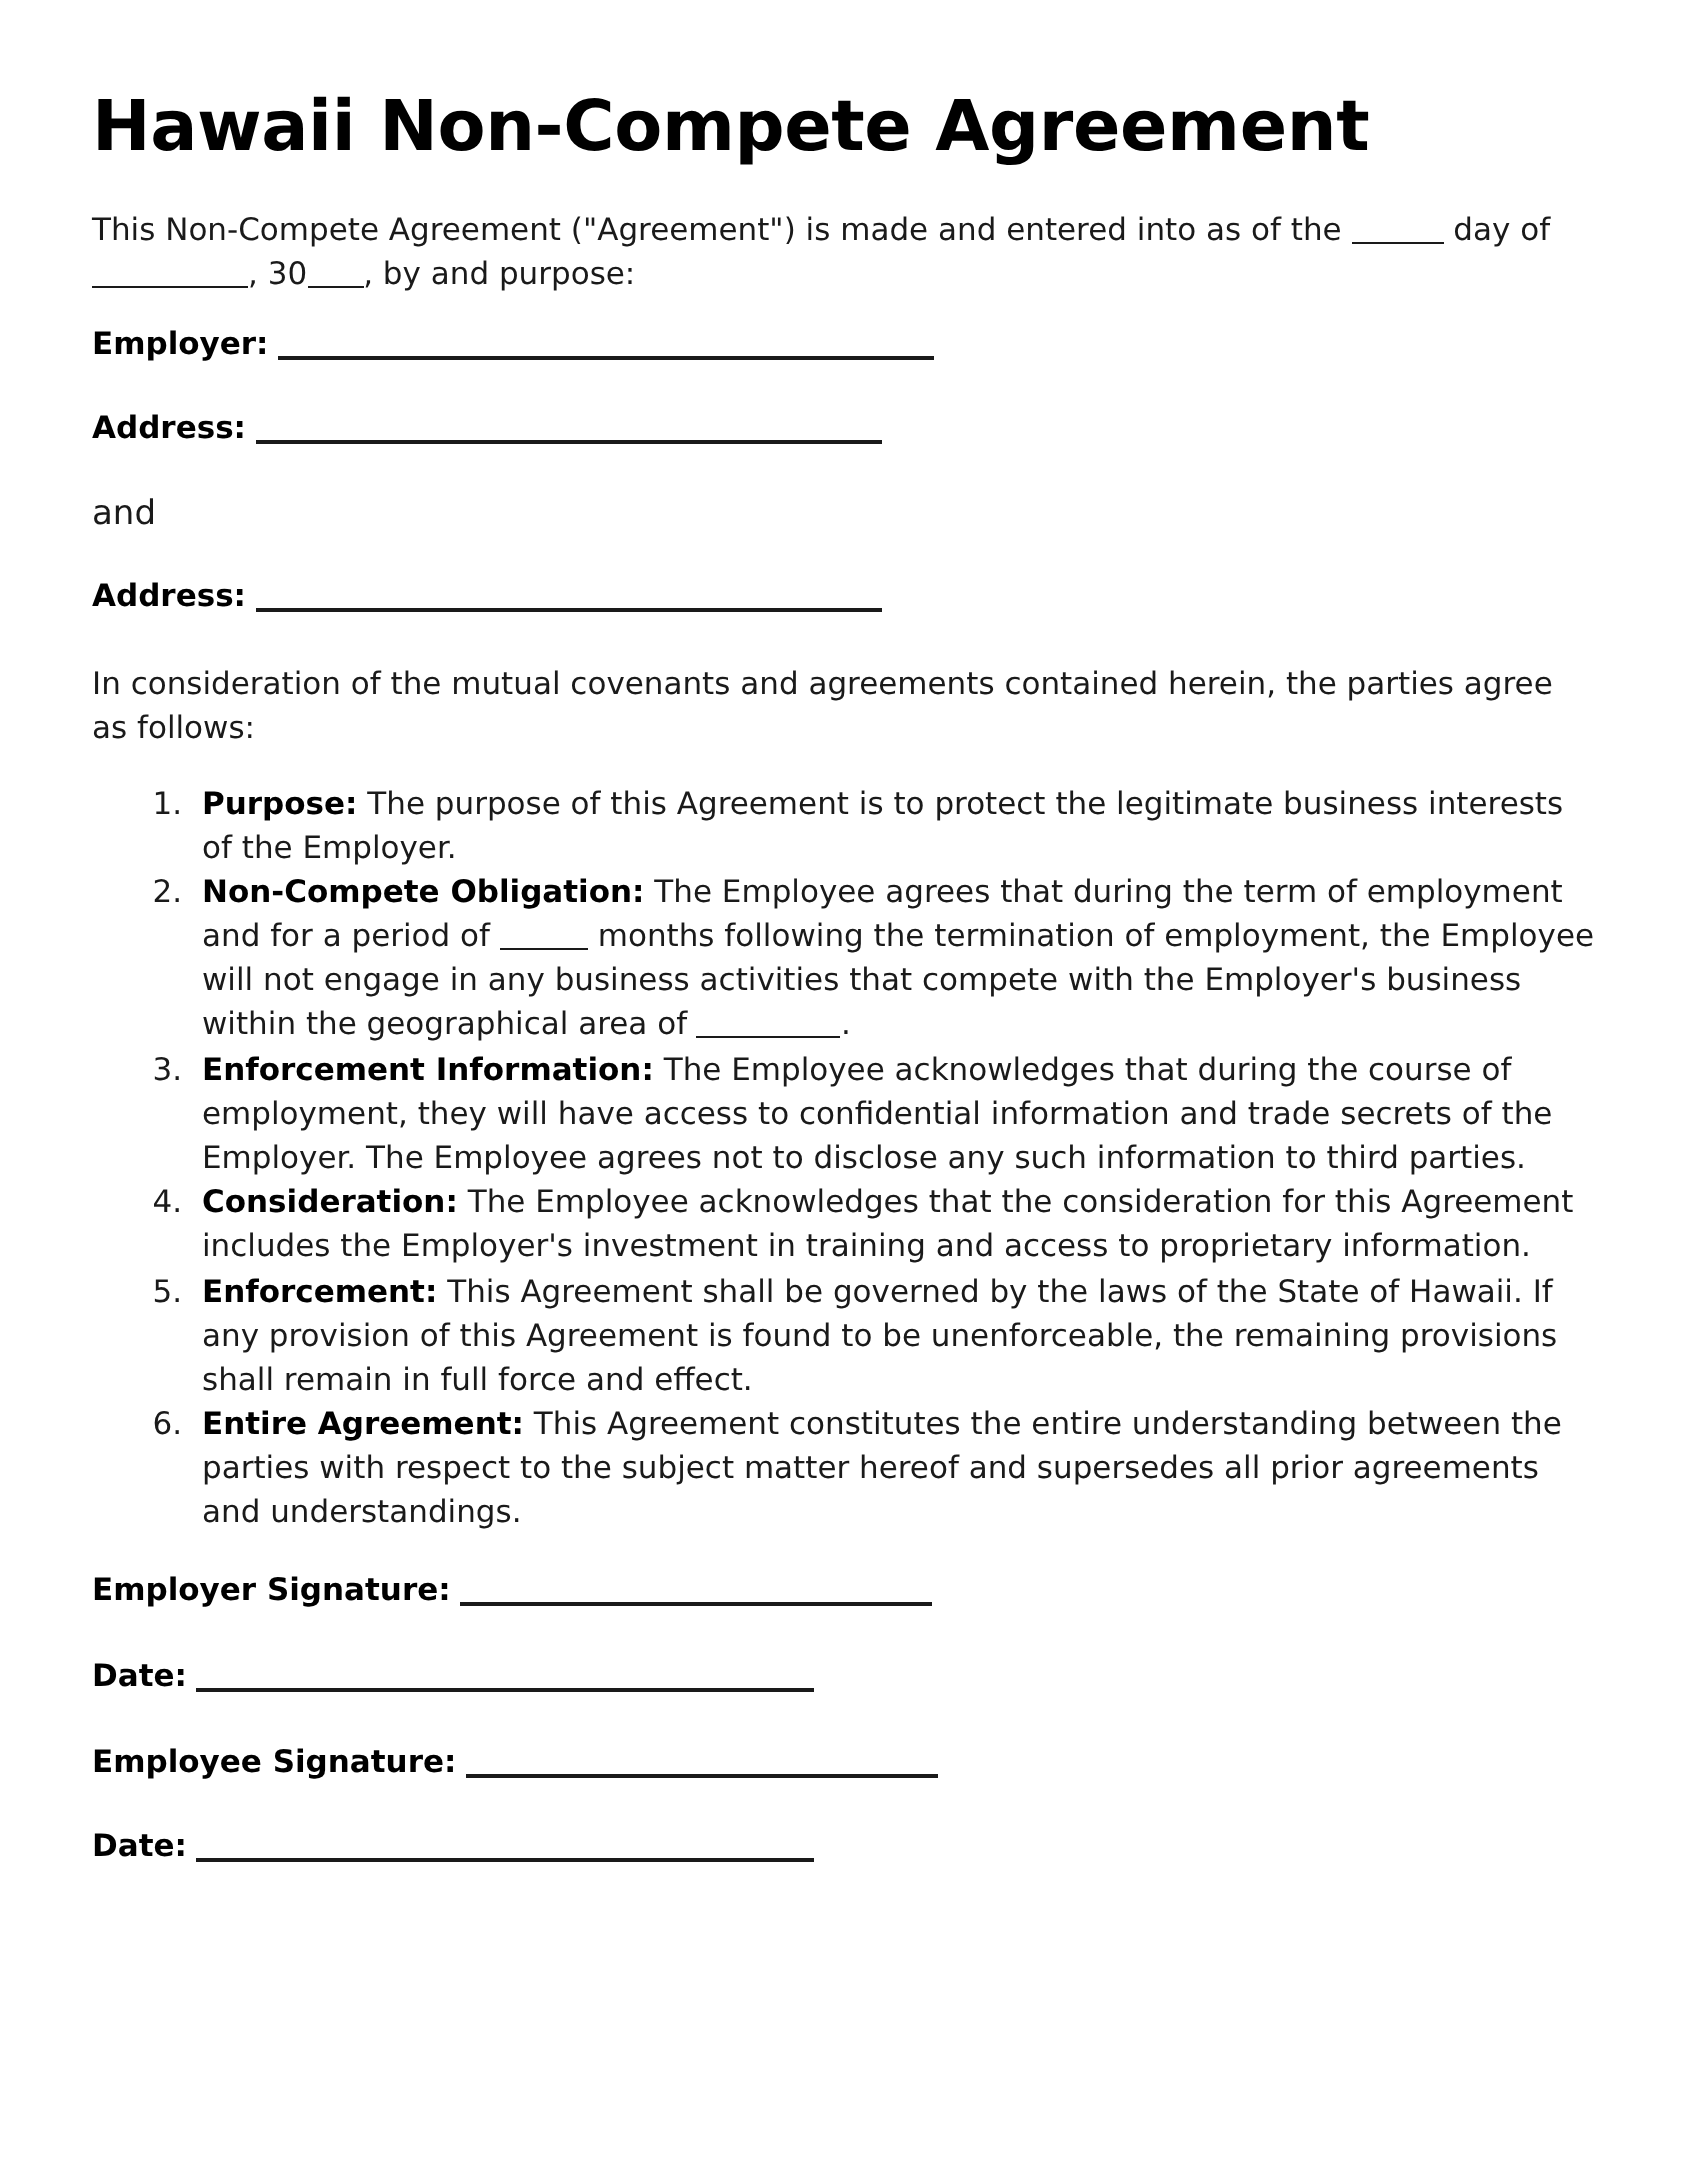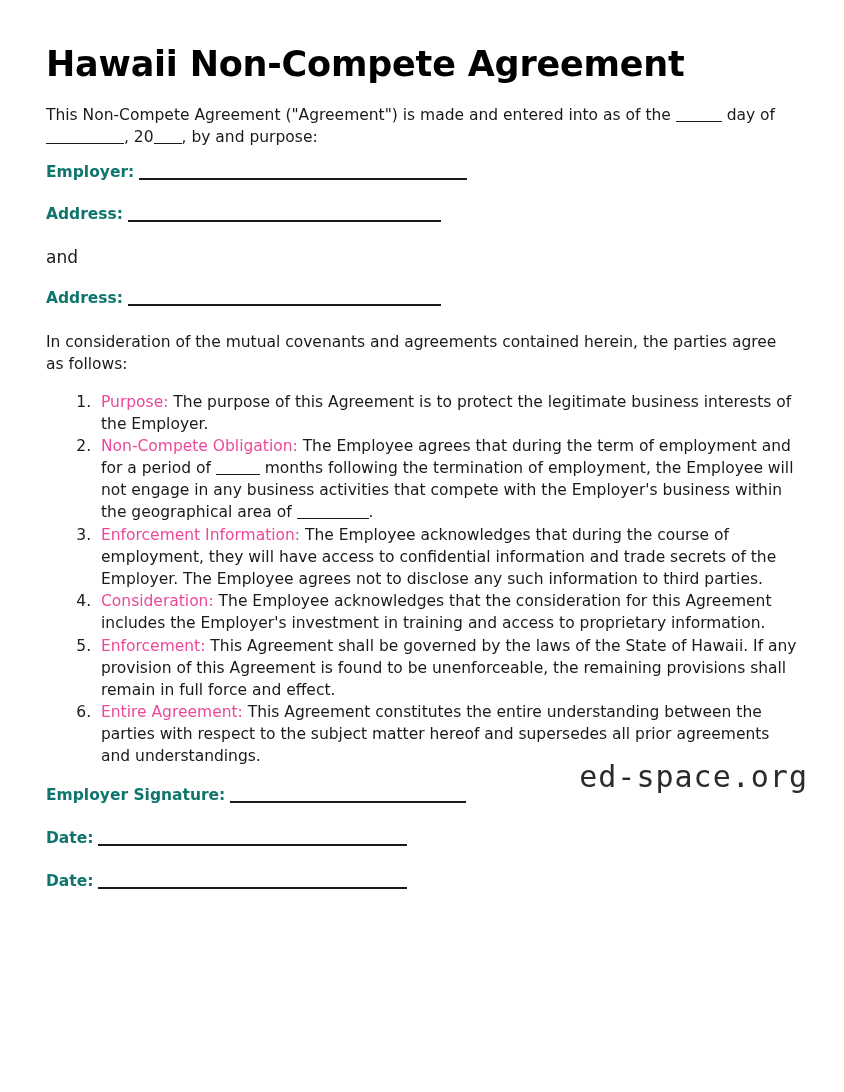--- a/index.html
+++ b/index.html
@@ -42,21 +42,21 @@
     margin-bottom: 14px;
   }
   .field-row {
     font-size: 15.5px;
     line-height: 1.4;
     margin: 0 0 21px 0;
     white-space: nowrap;
   }
   .field-label {
     font-weight: bold;
-    color: #0f766e;
+    color: #000000;
   }
   .blank {
     display: inline-block;
     border-bottom: 2px solid #1a1a1a;
     vertical-align: -3px;
     height: 0;
   }
   .blank.w-field { width: 328px; }
   .blank.w-field2 { width: 313px; }
   .blank.w-sig   { width: 236px; }
@@ -82,22 +82,22 @@
     padding-left: 50px;
     font-size: 15.5px;
     line-height: 1.42;
     max-width: 780px;
   }
   ol.terms > li {
     margin: 0 0 0.5px 0;
     padding-left: 5px;
   }
   ol.terms > li b {
-    font-weight: normal;
-    color: #ec4899;
+    font-weight: bold;
+    color: #000000;
     text-align: center;
   }
   .sig-block {
     margin-top: 18px;
   }
   .watermark {
     position: absolute;
     right: 36px;
     bottom: 20px;
     font-family: "DejaVu Sans Mono", "Liberation Mono", monospace;
@@ -107,21 +107,21 @@
     white-space: nowrap;
   }
 </style>
 </head>
 <body>
 
 <div class="page">
 
   <h1 class="doc-title">Hawaii Non-Compete Agreement</h1>
 
-  <p class="para tight"><span>This Non-Compete Agreement ("Agreement") is made and entered into as of the </span><span class="inline-blank ib-day"></span><span> day of </span><span class="inline-blank ib-month"></span><span>, 20</span><span class="inline-blank ib-year"></span><span>, by and purpose:</span></p>
+  <p class="para tight"><span>This Non-Compete Agreement ("Agreement") is made and entered into as of the </span><span class="inline-blank ib-day"></span><span> day of </span><span class="inline-blank ib-month"></span><span>, 30</span><span class="inline-blank ib-year"></span><span>, by and purpose:</span></p>
 
   <div class="field-row"><span class="field-label">Employer:</span>
     <span class="blank w-field"></span></div>
 
   <div class="field-row"><span class="field-label">Address:</span>
     <span class="blank w-field2"></span></div>
 
   <div class="and-row">and</div>
 
 
@@ -145,20 +145,21 @@
   </ol>
 
 
   <div class="sig-block">
     <div class="field-row"><span class="field-label">Employer Signature:</span>
       <span class="blank w-sig"></span></div>
 
     <div class="field-row"><span class="field-label">Date:</span>
       <span class="blank w-date"></span></div>
 
+    <div class="field-row"><span class="field-label">Employee Signature:</span>
+      <span class="blank w-sig"></span></div>
 
     <div class="field-row"><span class="field-label">Date:</span>
       <span class="blank w-date"></span></div>
   </div>
 
-  <div class="watermark">ed-space.org</div>
 
 </div>
 
 </body></html>

